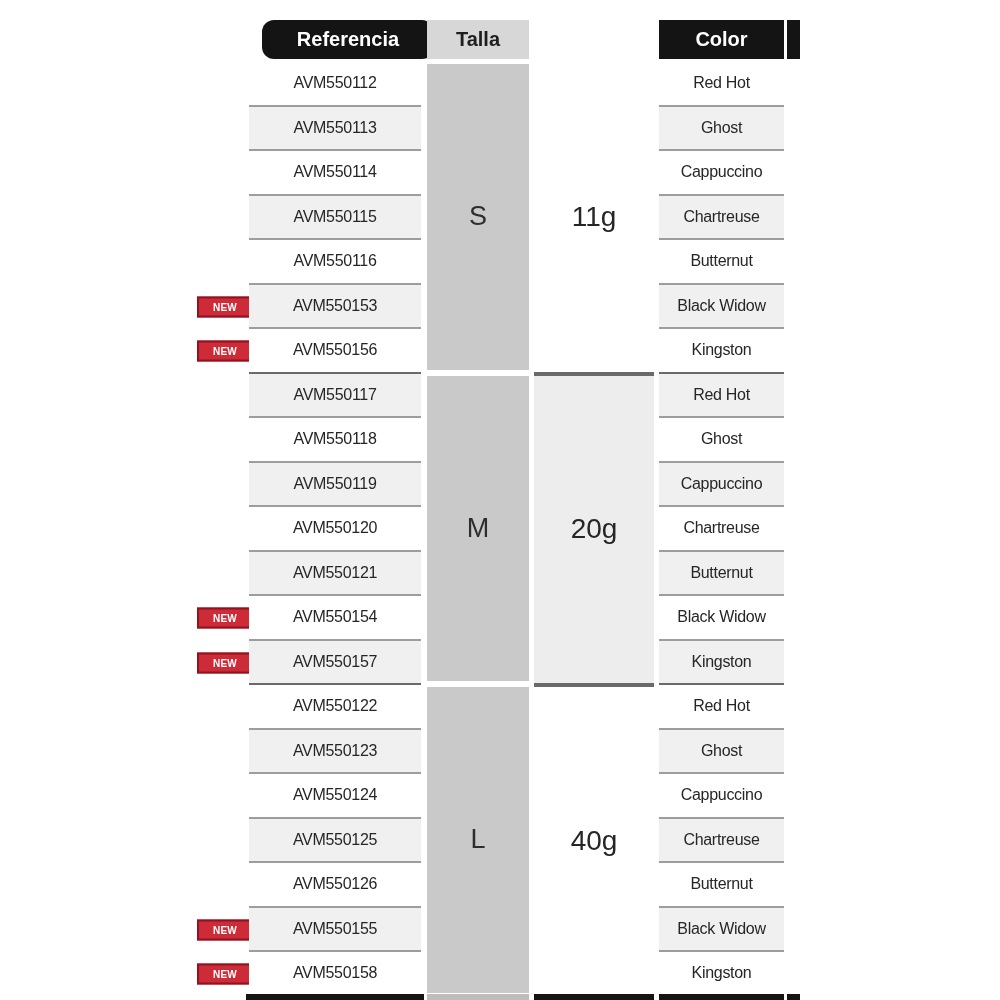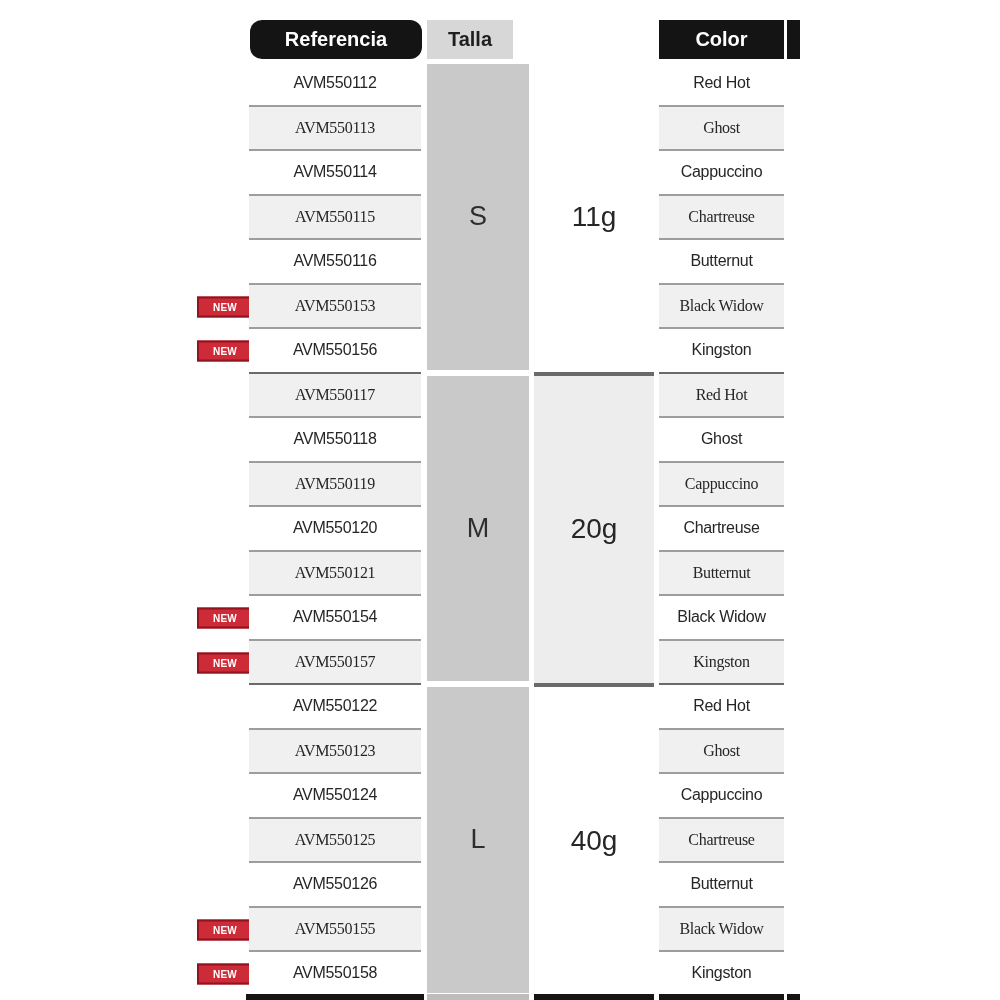--- a/index.html
+++ b/index.html
@@ -5,34 +5,34 @@
   html,body{margin:0;padding:0;background:#fff;}
   .canvas{position:relative;width:1000px;height:1000px;background:#ffffff;overflow:hidden;
           font-family:"Liberation Sans",sans-serif;}
   .table{position:absolute;left:246px;top:20px;width:560px;}
 
   
   .thead{position:relative;height:39px;}
   .th{position:absolute;top:0;height:39px;background:#141414;color:#ffffff;
       display:flex;align-items:center;justify-content:center;
       font-size:20px;font-weight:bold;box-sizing:border-box;}
-  .th.h-ref{left:4px;width:172px;border-radius:12px;}
-  .th.h-talla{left:181px;width:86px;background:#d7d7d7;color:#1e1e1e;}
+  .th.h-ref{left:16px;width:172px;border-radius:12px;}
+  .th.h-talla{left:181px;width:102px;background:#d7d7d7;color:#1e1e1e;}
   .th.h-peso{left:288px;width:120px;}
   .th.h-color{left:413px;width:125px;}
   .th.h-stub{left:541px;width:13px;}
 
   
   .tbody{position:relative;margin-top:3px;}
   .group{position:relative;height:311.5px;}
   .row{position:relative;height:44.5px;}
   .cell{position:absolute;top:0;bottom:0;display:flex;align-items:center;justify-content:center;
         font-size:16px;color:#262626;letter-spacing:-0.3px;white-space:nowrap;
         border-bottom:2px solid #9d9d9d;box-sizing:border-box;background:#ffffff;}
-  .row.alt .cell{background:#f0f0f0;font-family:Liberation Serif, serif;}
+  .row.alt .cell{background:#f0f0f0;}
   .row.last .cell{border-bottom-color:#6a6a6a;}
   .cell.ref{left:3px;width:172px;}
   .cell.color{left:413px;width:125px;}
 
   .talla-block{position:absolute;left:181px;width:102px;top:2px;bottom:4px;background:#c9c9c9;
         display:flex;align-items:center;justify-content:center;font-size:27px;color:#2e2e2e;}
   .peso-block{position:absolute;left:288px;width:120px;top:0;bottom:0;
         display:flex;align-items:center;justify-content:center;font-size:28px;color:#262626;
         border-bottom:2px solid #6a6a6a;box-sizing:border-box;background:#ffffff;}
   .group.g2 .peso-block{background:#ededed;border-top:2px solid #6a6a6a;text-align:right;}

